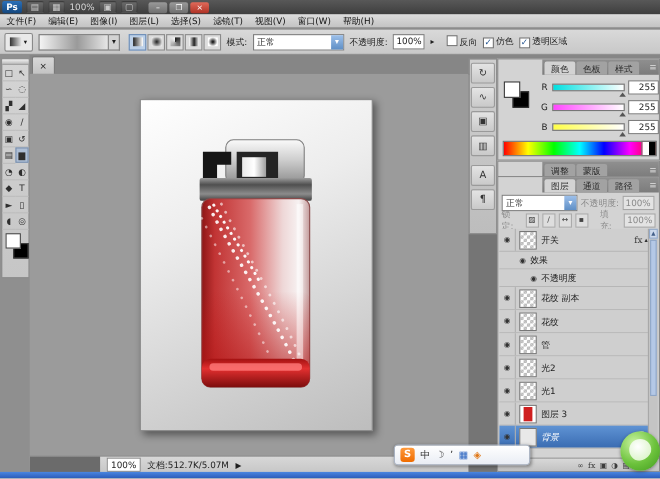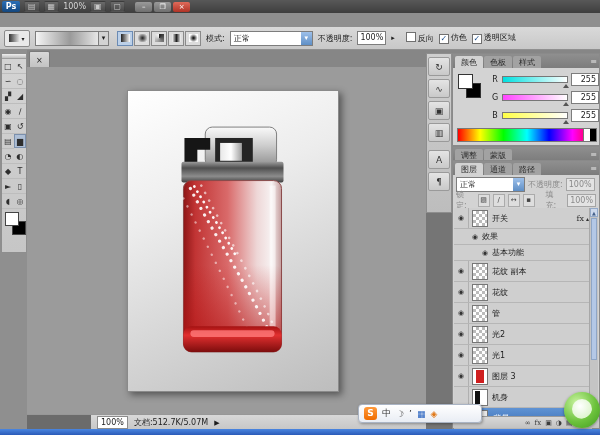--- a/index.html
+++ b/index.html
@@ -63,21 +63,21 @@
   
   .statusbar{position:absolute;left:27px;top:414px;width:399px;height:15px;background:linear-gradient(#d8d8d8,#c6c6c6);border-top:1px solid #979797;display:flex;align-items:center;font-size:8px;gap:6px;}
   .sb-dark{width:64px;height:15px;background:#6b6b6b;}
   .sb-zoom{border:1px solid #8c8c8c;background:#fff;padding:0 3px;height:11px;line-height:11px;}
 
   
   .dockstrip{position:absolute;left:426px;top:53px;width:26px;height:160px;background:linear-gradient(#cfcfcf,#bdbdbd);border:1px solid #8e8e8e;box-sizing:border-box;}
   .dock-ic{width:20px;height:17px;margin:3px auto 0;border:1px solid #9a9a9a;border-radius:2px;background:linear-gradient(#e4e4e4,#c9c9c9);display:flex;align-items:center;justify-content:center;font-size:9px;color:#333;}
   .dockunder{position:absolute;left:426px;top:213px;width:26px;height:216px;background:#757575;}
 
-  .panel{position:absolute;left:452px;width:148px;background:#d3d3d3;border:1px solid #8a8a8a;box-sizing:border-box;}
+  .panel{position:absolute;left:452px;width:148px;background:#d3d3d3;border:1px solid #8a8a8a;box-sizing:border-box;padding-left:40px;}
   .ptabs{height:14px;background:linear-gradient(#8f8f8f,#7c7c7c);display:flex;align-items:flex-end;gap:1px;padding:1px 2px 0;box-sizing:border-box;}
   .ptab{height:12px;padding:0 6px;font-size:8px;line-height:13px;background:#a2a2a2;color:#2c2c2c;border-radius:2px 2px 0 0;}
   .ptab.active{background:#d3d3d3;}
   .pmenu{margin-left:auto;color:#e3e3e3;font-size:8px;line-height:12px;}
 
   
   .chan{position:absolute;display:flex;align-items:center;gap:3px;}
   .chan .lab{width:8px;text-align:center;color:#222;font-size:8px;}
   .track{width:64px;height:5px;border:1px solid #777;position:relative;}
   .track.r{background:linear-gradient(90deg,#00e0e0,#fff);}
@@ -139,20 +139,31 @@
     <div class="ab-zoom">100%</div>
     <div class="ab-ic">▣</div>
     <div class="ab-ic">▢</div>
     <div class="winbtns">
       <div class="winbtn">–</div>
       <div class="winbtn">❐</div>
       <div class="winbtn close">×</div>
     </div>
   </div>
 
+  <div class="menubar">
+    <span>文件(F)</span>
+    <span>编辑(E)</span>
+    <span>图像(I)</span>
+    <span>图层(L)</span>
+    <span>选择(S)</span>
+    <span>滤镜(T)</span>
+    <span>视图(V)</span>
+    <span>窗口(W)</span>
+    <span>帮助(H)</span>
+  </div>
 
   <div class="optbar">
     <div class="tool-preset">
       <span class="mini"></span>
       <span style="font-size:6px">▾</span>
     </div>
     <div style="display:flex">
       <div class="grad-preview"></div>
       <div class="grad-dd">▾</div>
     </div>
@@ -374,21 +385,21 @@
       <div class="lrow" style="height:15px">
         <span class="eyec" style="border:none;margin-left:14px">
             <span>◉</span>
           </span>
         <span class="lname">效果</span>
       </div>
       <div class="lrow" style="height:15px">
         <span class="eyec" style="border:none;margin-left:24px">
             <span>◉</span>
           </span>
-        <span class="lname">基本功能</span>
+        <span class="lname">不透明度</span>
       </div>
       <div class="lrow" style="height:20px">
         <span class="eyec">
             <span>◉</span>
           </span>
         <span class="thumb checker"></span>
         <span class="lname">花纹 副本</span>
       </div>
       <div class="lrow" style="height:20px">
         <span class="eyec">
@@ -417,29 +428,20 @@
           </span>
         <span class="thumb checker"></span>
         <span class="lname">光1</span>
       </div>
       <div class="lrow" style="height:20px">
         <span class="eyec">
             <span>◉</span>
           </span>
         <span class="thumb redth"></span>
         <span class="lname">图层 3</span>
-      </div>
-      <div class="lrow" style="height:20px">
-        <span class="eyec"></span>
-        <span class="thumb bodyth"></span>
-        <span class="lname">机身</span>
-        <span class="fxwrap">
-            <span class="fxbadge">fx</span>
-            <span style="font-size:6px">▾</span>
-          </span>
       </div>
       <div class="lrow selrow" style="height:20px">
         <span class="eyec">
             <span>◉</span>
           </span>
         <span class="thumb" style="background:#e8e8e8"></span>
         <span class="lname">背景</span>
         <span class="mini-lock"></span>
       </div>
     </div>

